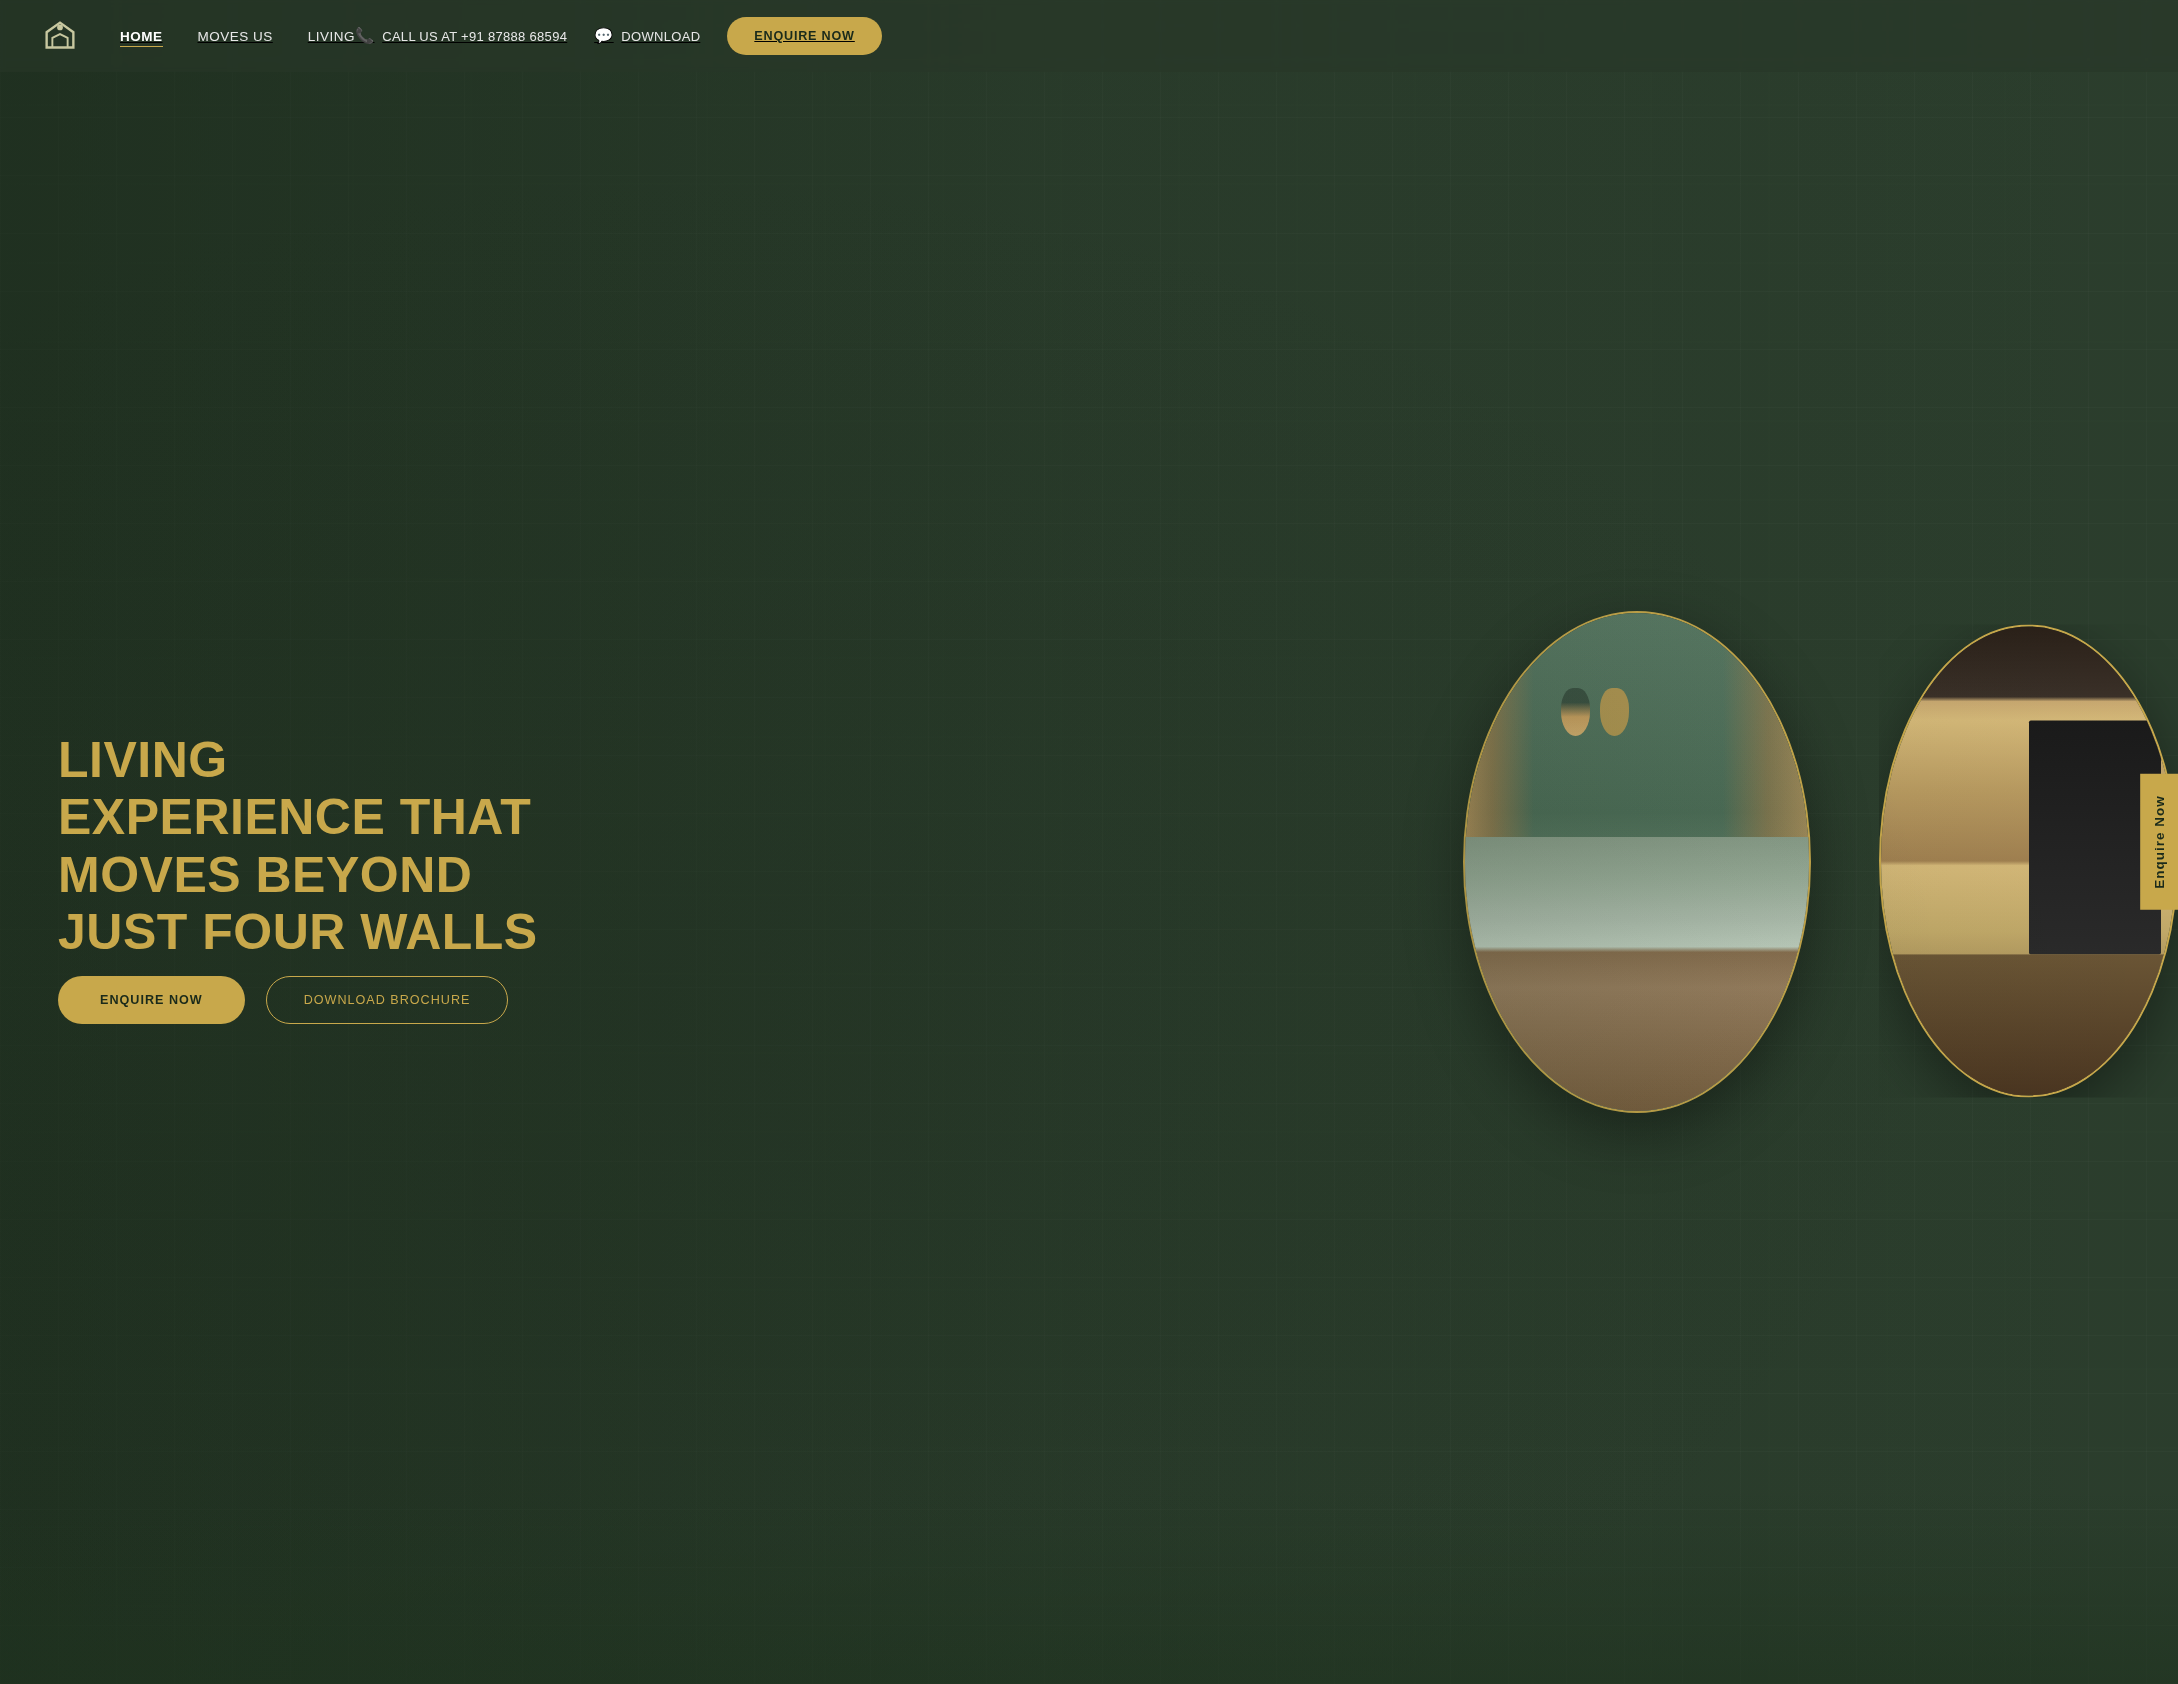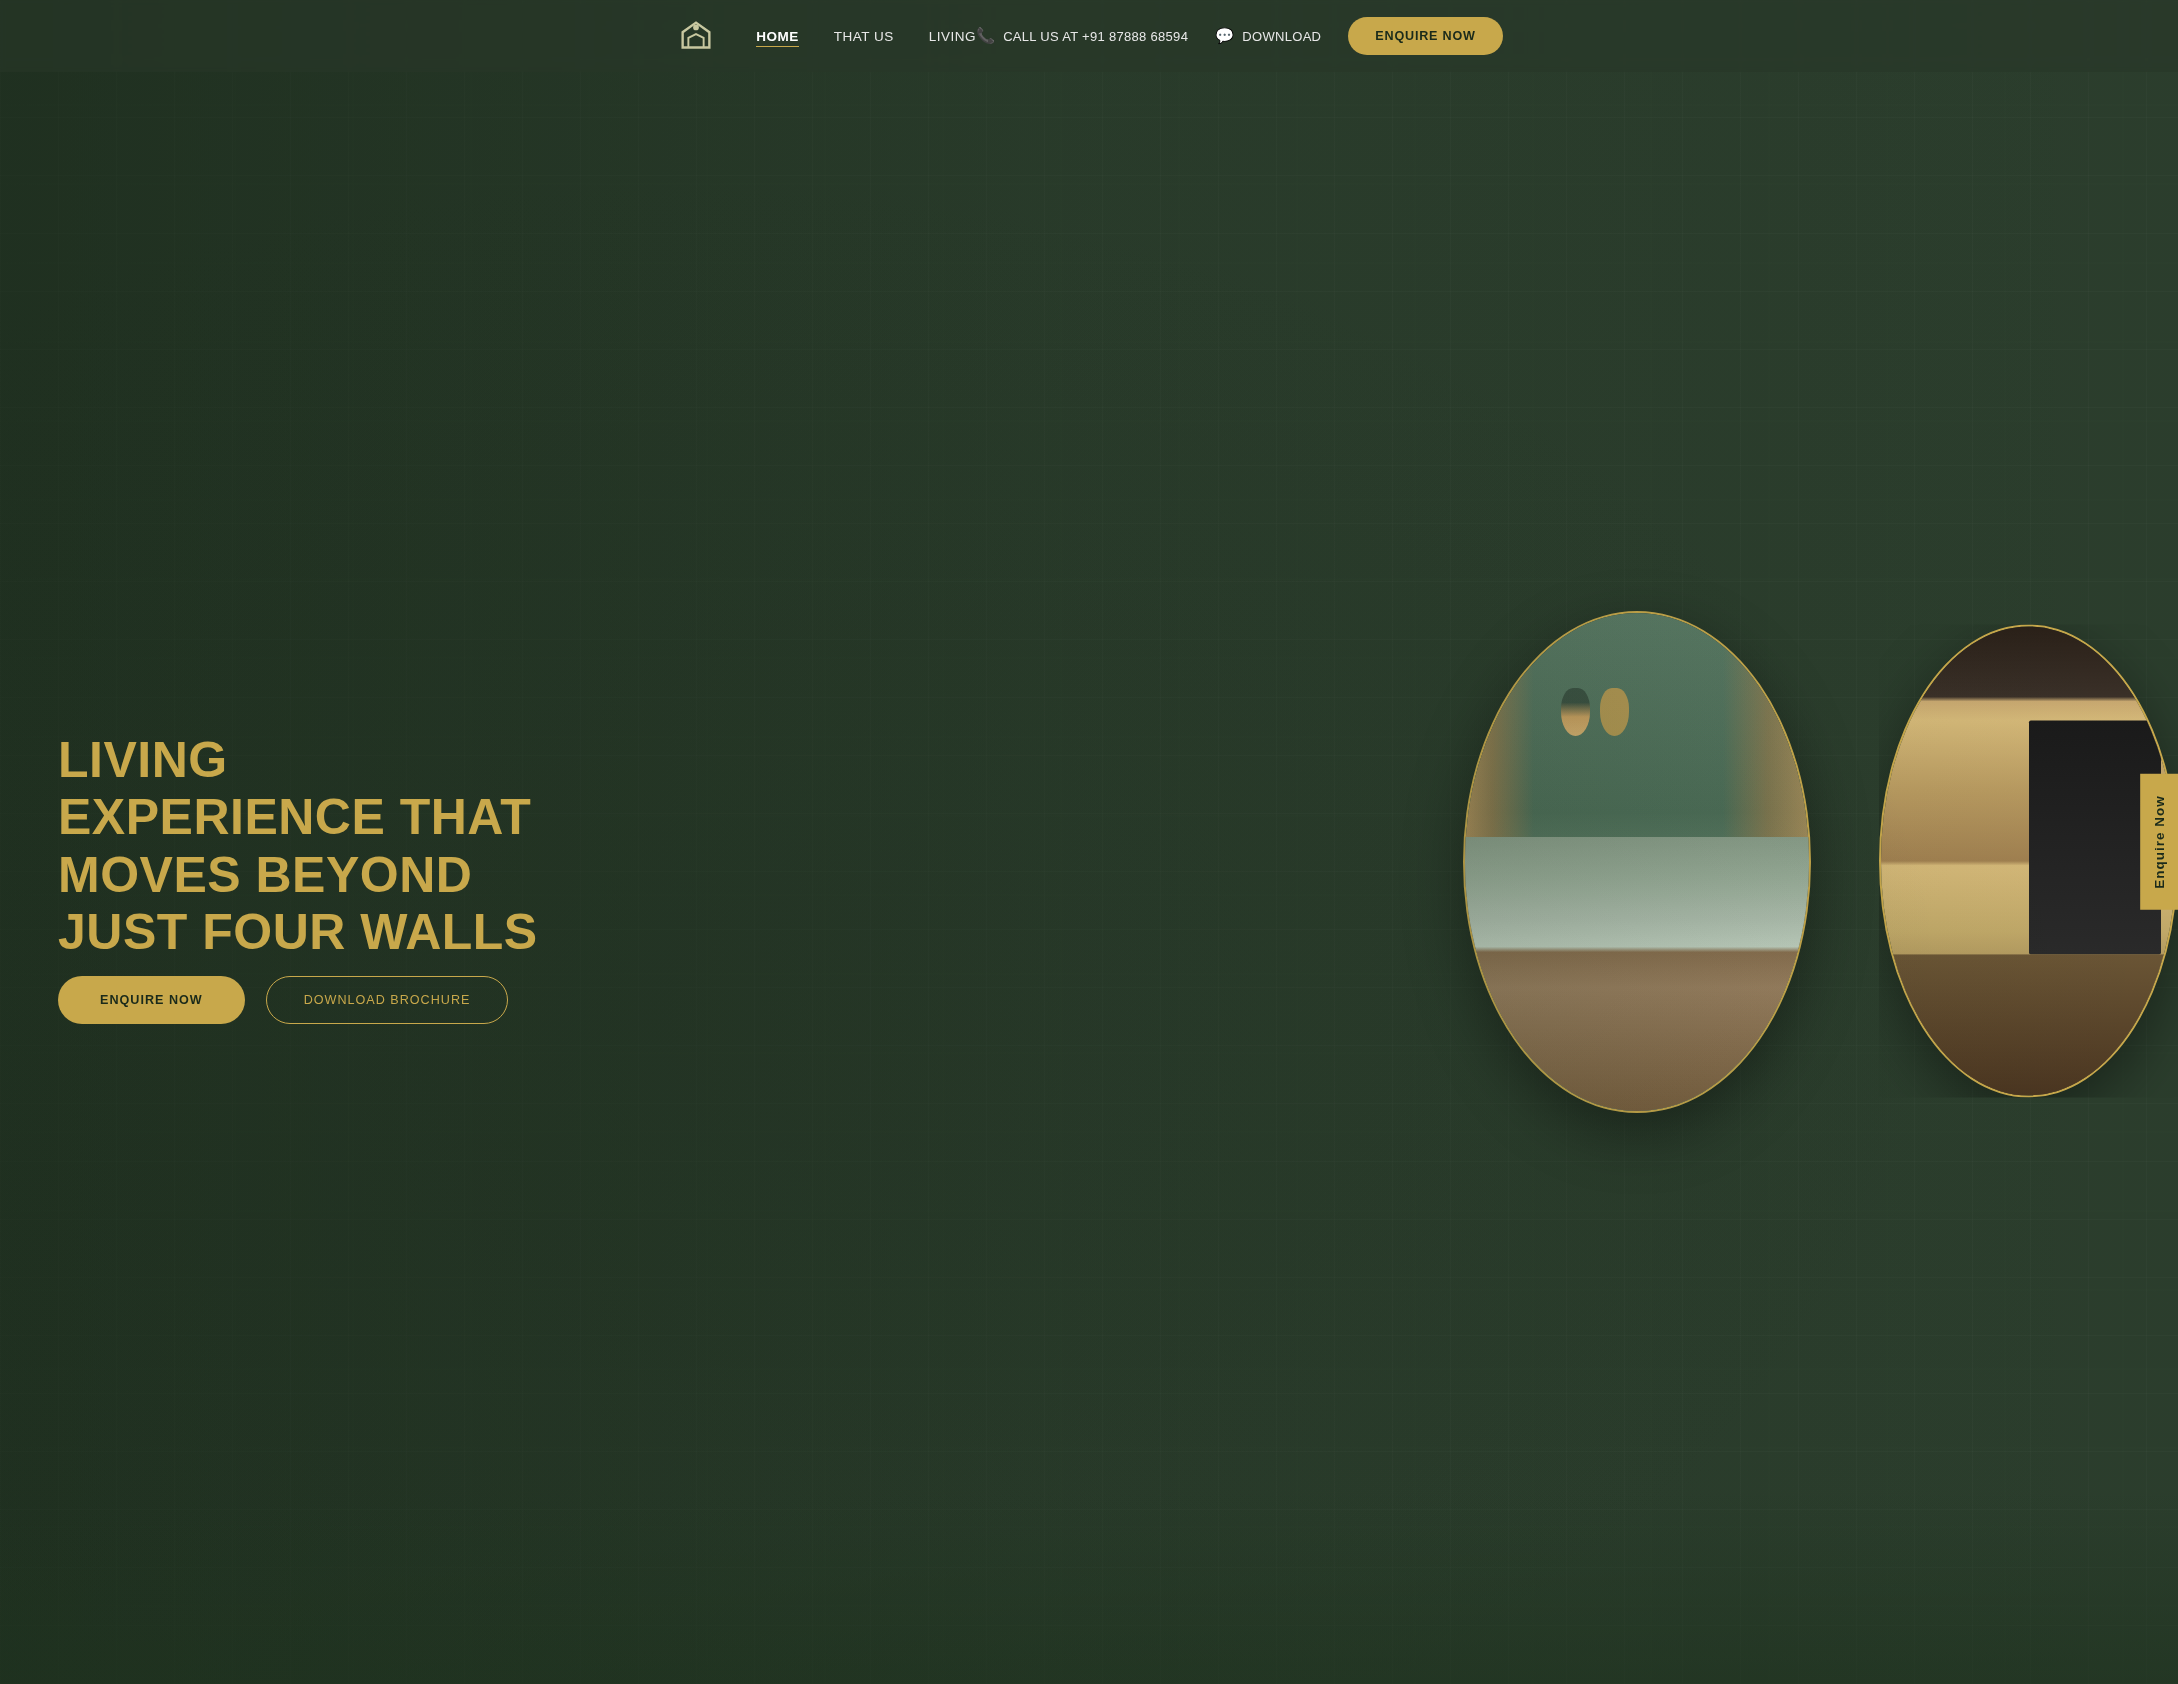--- a/index.html
+++ b/index.html
@@ -45,25 +45,26 @@
 
     
     .navbar {
       position: absolute;
       top: 0;
       left: 0;
       right: 0;
       height: 72px;
       display: flex;
       align-items: center;
-      justify-content: center;
+      justify-content: flex-start;
       padding: 0 39px;
       z-index: 10;
       background: rgba(40, 55, 40, 0.6);
       backdrop-filter: blur(1.9px);
+      text-decoration: underline;
     }
 
     .navbar-left {
       display: flex;
       align-items: center;
       gap: 39px;
     }
 
     .logo {
       width: 42px;
@@ -409,21 +410,21 @@
           <path d="M14 34 L14 24 L22 20 L30 24 L30 34" stroke="#c8c8a0" stroke-width="2" fill="none"></path>
           <circle cx="22" cy="13" r="3" fill="#c8c8a0"></circle>
         </svg>
       </div>
 
       <ul class="nav-links">
         <li class="active">
           <a>HOME</a>
         </li>
         <li>
-          <a>THAT US</a>
+          <a>MOVES US</a>
         </li>
         <li>
           <a>LIVING</a>
         </li>
       </ul>
     </div>
 
     <div class="navbar-right">
 
       <div class="nav-contact">

